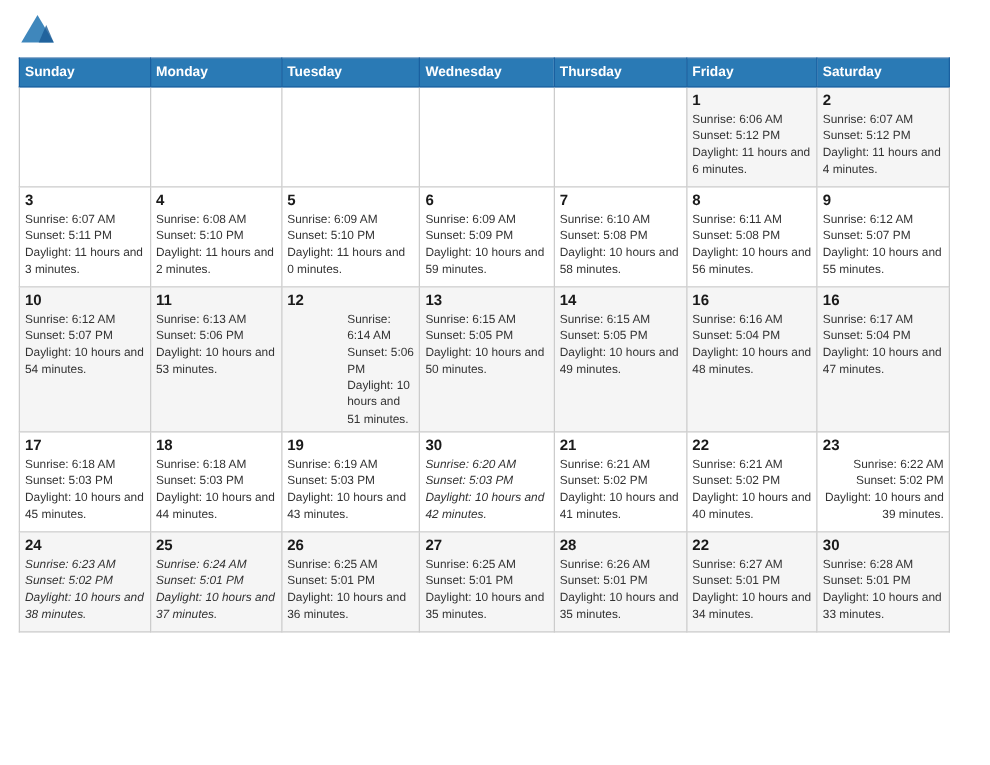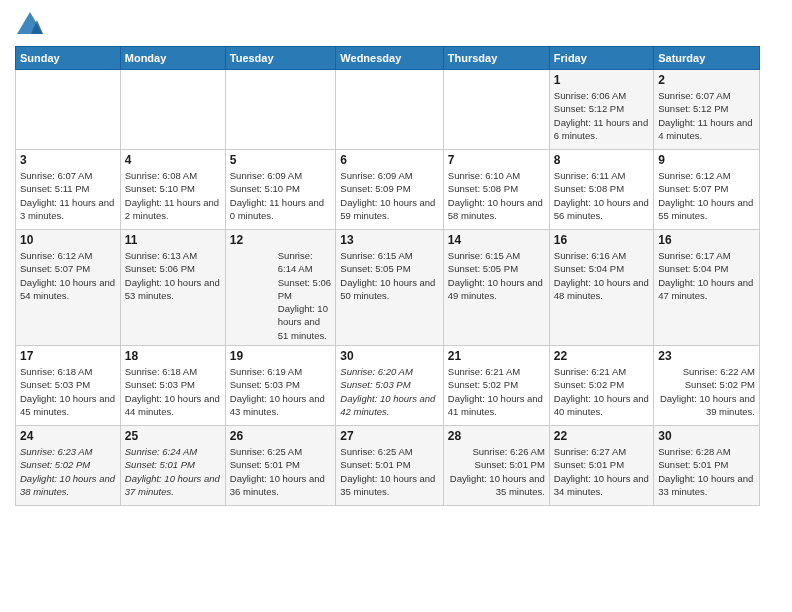--- a/index.html
+++ b/index.html
@@ -293,21 +293,21 @@
 Daylight: 10 hours and 36 minutes.</div>
           </td>
           <td>
             <span class="day-number">27</span>
             <div class="day-info" style="white-space: pre-line;">Sunrise: 6:25 AM
 Sunset: 5:01 PM
 Daylight: 10 hours and 35 minutes.</div>
           </td>
           <td>
             <span class="day-number">28</span>
-            <div class="day-info" style="white-space: pre-line; text-align: right;">Sunrise: 6:26 AM
+            <div class="day-info" style="white-space: pre-line;">Sunrise: 6:26 AM
 Sunset: 5:01 PM
 Daylight: 10 hours and 35 minutes.</div>
           </td>
           <td>
             <span class="day-number">22</span>
             <div class="day-info" style="white-space: pre-line;">Sunrise: 6:27 AM
 Sunset: 5:01 PM
 Daylight: 10 hours and 34 minutes.</div>
           </td>
           <td>

